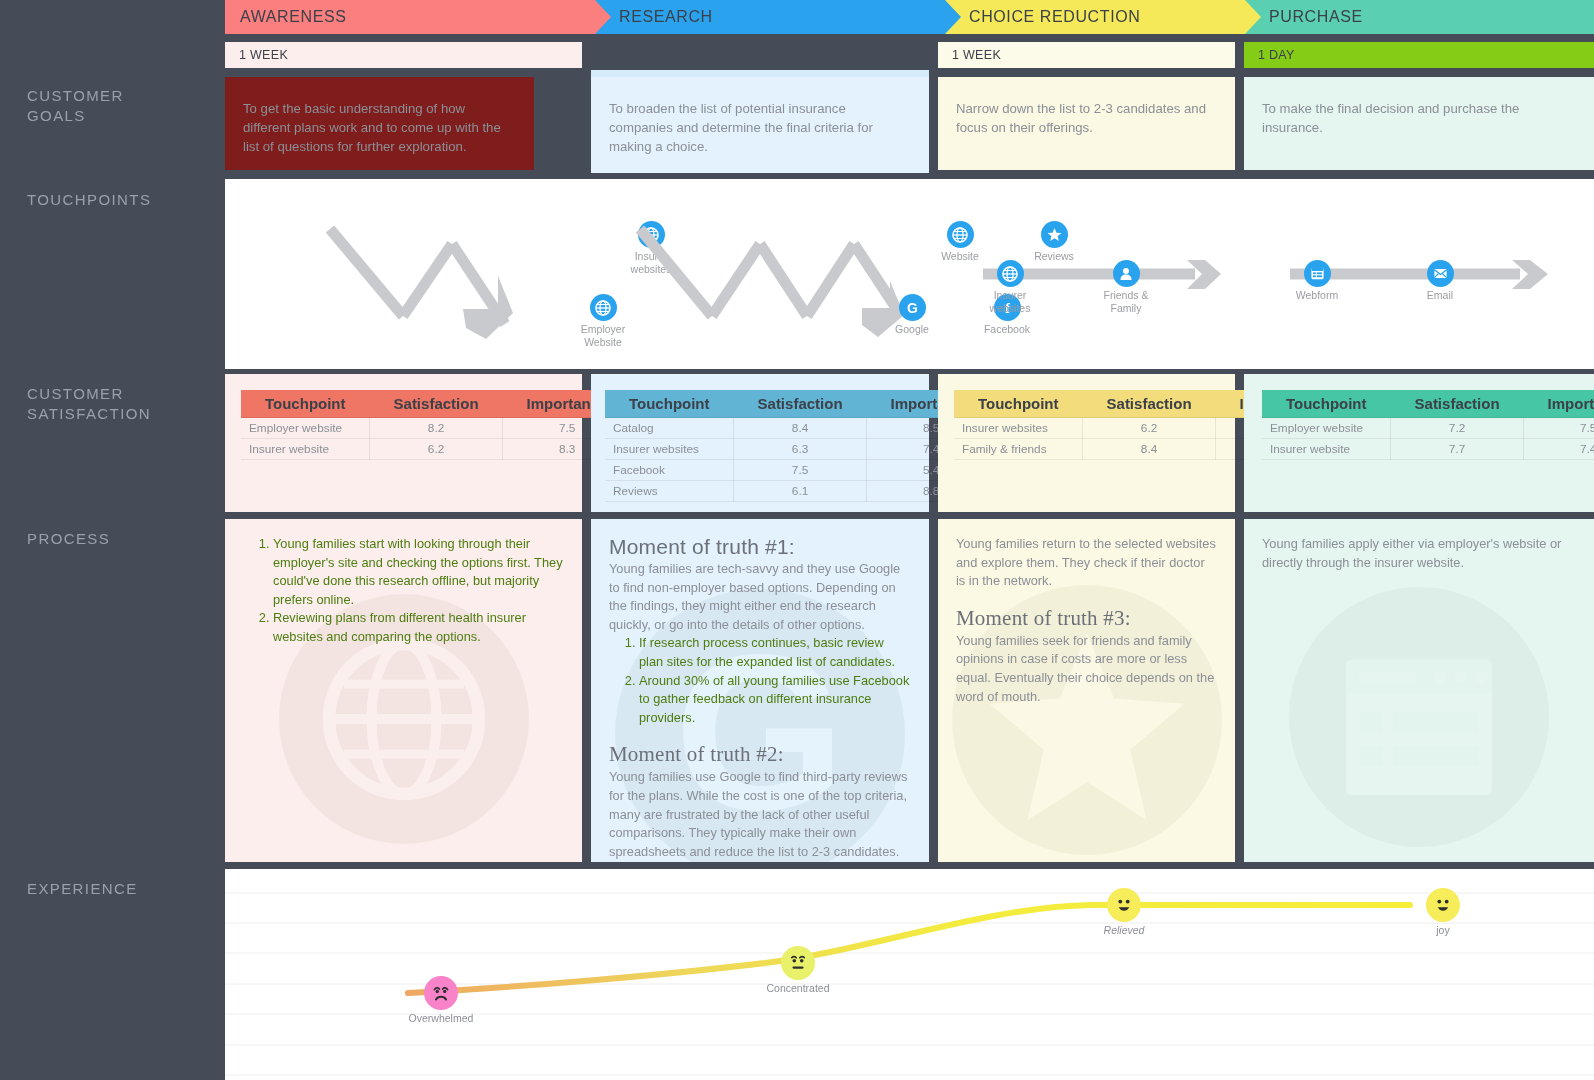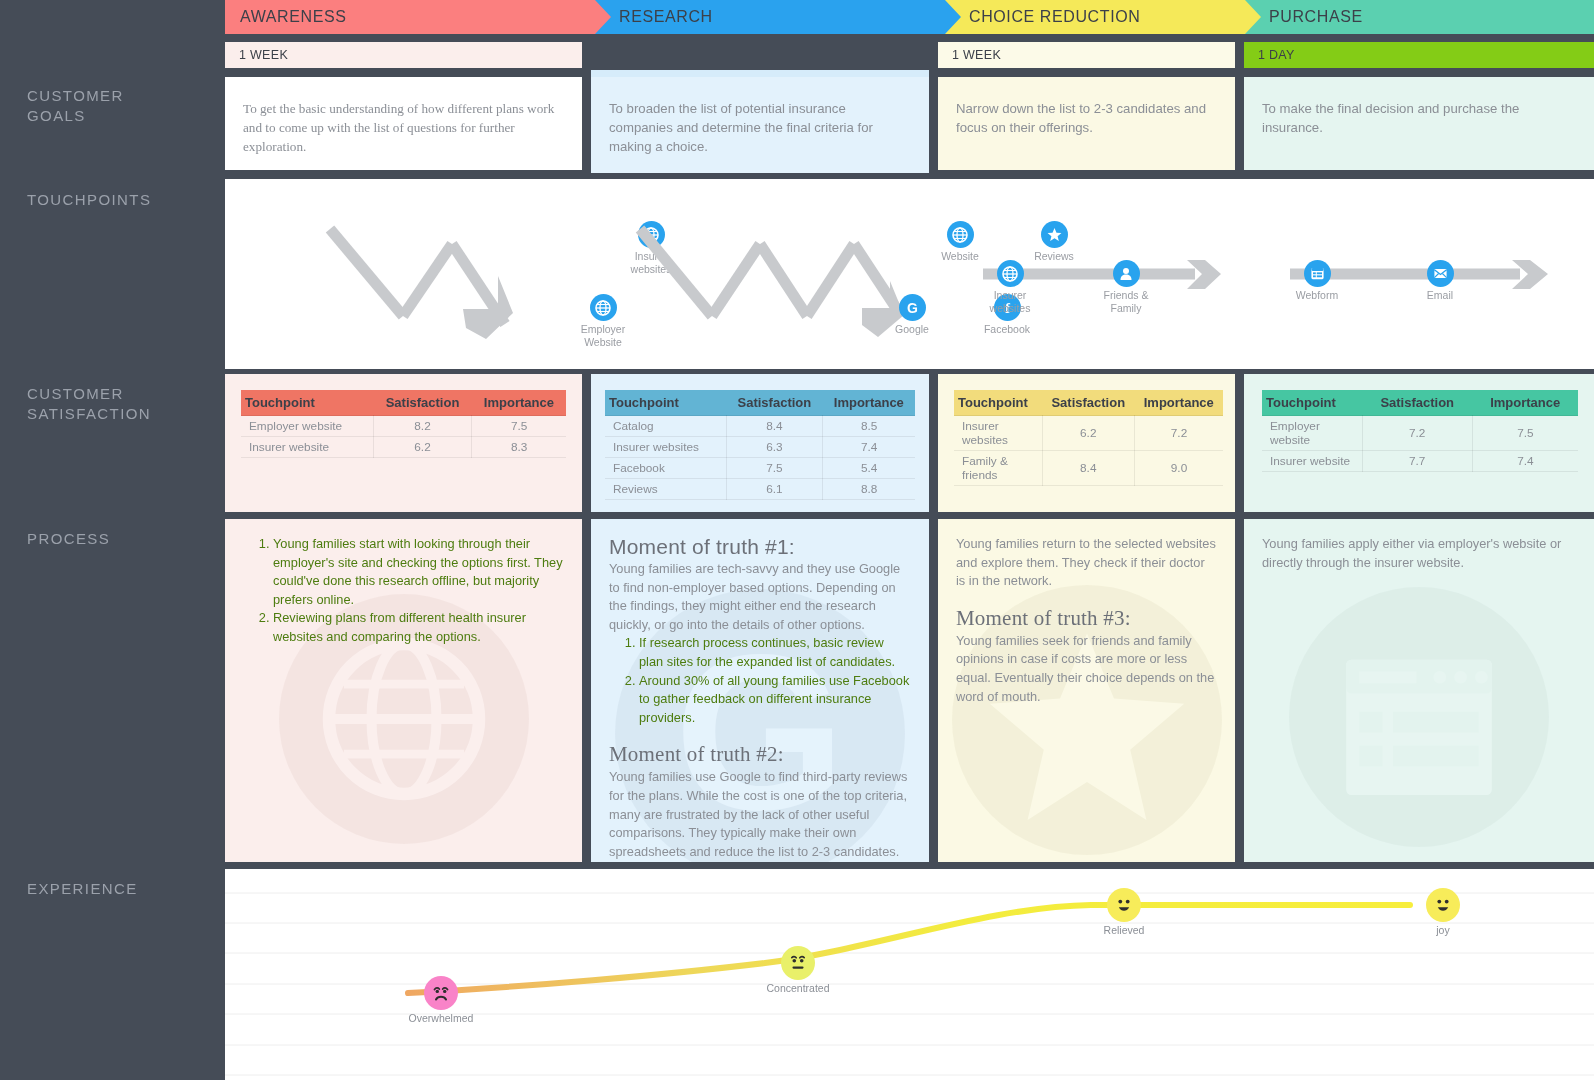--- a/index.html
+++ b/index.html
@@ -48,22 +48,22 @@
   .tp-circle {
     width: 27px; height: 27px; border-radius: 50%;
     background: #29a3ee; display: flex; align-items: center; justify-content: center;
     margin: 0 auto;
   }
   .tp-label { font-size: 10.5px; color: #9a9da3; line-height: 12.5px; margin-top: 2px; white-space: nowrap; }
 
   
   .sat-table { width: 100%; border-collapse: collapse; font-size: 11.8px; }
   .sat-table th {
-    font-size: 13px; font-weight: bold; color: #3c4049;
-    padding: 5px 4px; text-align: center;
+    font-size: 15px; font-weight: bold; color: #3c4049;
+    padding: 5px 24px; text-align: center;
   }
   .sat-table th:first-child { text-align: left; }
   .sat-table td {
     color: #8b8f96; padding: 3px 8px; text-align: center;
     border: 1px solid rgba(0,0,0,.07);
   }
   .sat-table td:first-child { text-align: left; border-left: none; }
   .sat-table td:last-child { border-right: none; }
 
   
@@ -147,21 +147,21 @@
   <div class="dur" style="left:591px;top:42px;width:338px;background:#d6ecfa;margin-top:28px;">
     <span>2-3 WEEKS</span>
     </div>
   <div class="dur" style="left:938px;top:42px;width:297px;background:#fcfae8;">
     <span>1 WEEK</span>
     </div>
   <div class="dur" style="left:1244px;top:42px;width:350px;background:#84cc16;">
     <span>1 DAY</span>
     </div>
 
-  <div class="card" style="left:225px;top:77px;width:357px;height:93px;background:#ffffff;font-family:Liberation Serif, serif;">
+  <div class="card" style="left:225px;top:77px;width:309px;height:93px;background:#7f1d1d;">
     <div class="goal-text">To get the basic understanding of how different plans work and to come up with the list of questions for further exploration.</div>
     </div>
   <div class="card" style="left:591px;top:77px;width:338px;height:96px;background:#e3f2fc;">
     <div class="goal-text">To broaden the list of potential insurance companies and determine the final criteria for making a choice.</div>
     </div>
   <div class="card" style="left:938px;top:77px;width:297px;height:93px;background:#fbf9e4;">
     <div class="goal-text">Narrow down the list to 2-3 candidates and focus on their offerings.</div>
     </div>
   <div class="card" style="left:1244px;top:77px;width:350px;height:93px;background:#e5f5f0;">
     <div class="goal-text">To make the final decision and purchase the insurance.</div>
@@ -542,21 +542,21 @@
           <path d="M5.8,6.6 C7.2,5.2 9.2,5.4 10.2,6.8" fill="none" stroke="#2e2e2e" stroke-width="1.6" stroke-linecap="round"></path>
           <path d="M13.8,6.8 C14.8,5.4 16.8,5.2 18.2,6.6" fill="none" stroke="#2e2e2e" stroke-width="1.6" stroke-linecap="round"></path>
           <circle cx="8.3" cy="9.8" r="1.8" fill="#2e2e2e"></circle>
           <circle cx="15.7" cy="9.8" r="1.8" fill="#2e2e2e"></circle>
           <line x1="7.5" y1="16.6" x2="16.5" y2="16.6" stroke="#2e2e2e" stroke-width="2.1" stroke-linecap="round"></line>
         </svg>
       </div>
       <div class="emo-label">Concentrated</div>
     </div>
 
-    <div class="emo" style="left:849px;top:19px;width:100px;">
+    <div class="emo" style="left:849px;top:19px;width:100px;font-style:italic;">
       <div class="emo-face" style="background:#f7ec5a;">
         <svg width="24" height="24" viewBox="0 0 24 24">
           <circle cx="8.3" cy="8.6" r="1.9" fill="#2e2e2e"></circle>
           <circle cx="15.7" cy="8.6" r="1.9" fill="#2e2e2e"></circle>
           <path d="M6.8,14.2 C9,19 15,19 17.2,14.2 Z" fill="#2e2e2e"></path>
         </svg>
       </div>
       <div class="emo-label">Relieved</div>
     </div>
 

